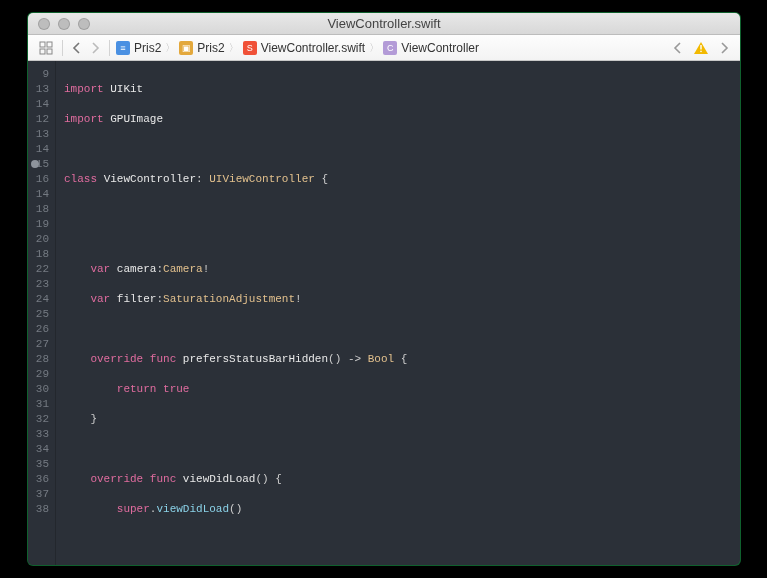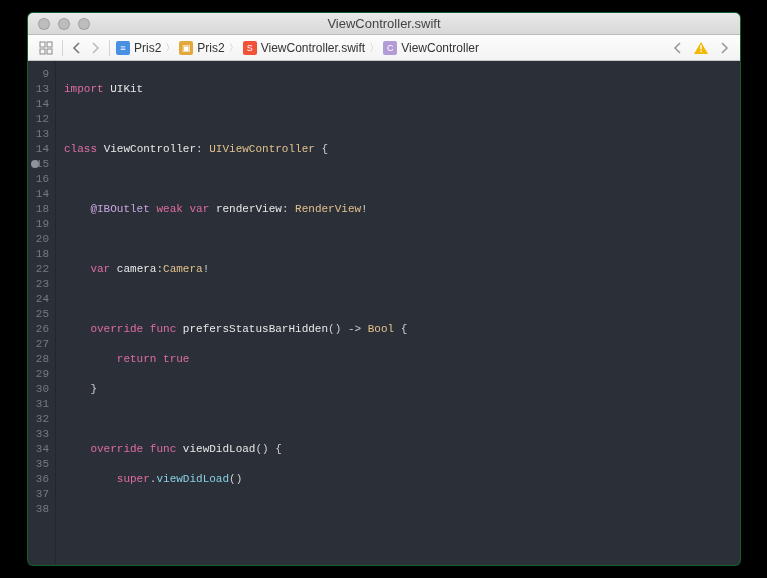--- a/index.html
+++ b/index.html
@@ -204,26 +204,27 @@
         <div class="ln">32</div>
       <div class="ln">33</div>
         <div class="ln">34</div>
         <div class="ln">35</div>
         <div class="ln">36</div>
       <div class="ln">37</div>
         <div class="ln">38</div>
     </div>
     <div class="code">
 <div class="row"><span class="kw">import</span> <span class="id">UIKit</span></div>
+<div class="row"><span class="kw">import</span> <span class="id">GPUImage</span></div>
 <div class="row"></div>
 <div class="row"><span class="kw">class</span> <span class="id">ViewController</span><span class="pn">: </span><span class="ty">UIViewController</span><span class="pn"> {</span></div>
 <div class="row"></div>
-<div class="row">    <span class="at">@IBOutlet</span> <span class="kw">weak</span> <span class="kw">var</span> <span class="id">renderView</span><span class="pn">: </span><span class="ty">RenderView</span><span class="pn">!</span></div>
 <div class="row"></div>
 <div class="row">    <span class="kw">var</span> <span class="id">camera</span><span class="pn">:</span><span class="ty">Camera</span><span class="pn">!</span></div>
+<div class="row">    <span class="kw">var</span> <span class="id">filter</span><span class="pn">:</span><span class="ty">SaturationAdjustment</span><span class="pn">!</span></div>
 <div class="row"></div>
 <div class="row">    <span class="kw">override</span> <span class="kw">func</span> <span class="id">prefersStatusBarHidden</span><span class="pn">() -&gt; </span><span class="ty">Bool</span><span class="pn"> {</span></div>
 <div class="row">        <span class="kw">return</span> <span class="lit">true</span></div>
 <div class="row">    <span class="pn">}</span></div>
 <div class="row"></div>
 <div class="row">    <span class="kw">override</span> <span class="kw">func</span> <span class="id">viewDidLoad</span><span class="pn">() {</span></div>
 <div class="row">        <span class="kw">super</span><span class="pn">.</span><span class="call">viewDidLoad</span><span class="pn">()</span></div>
 
 
 

